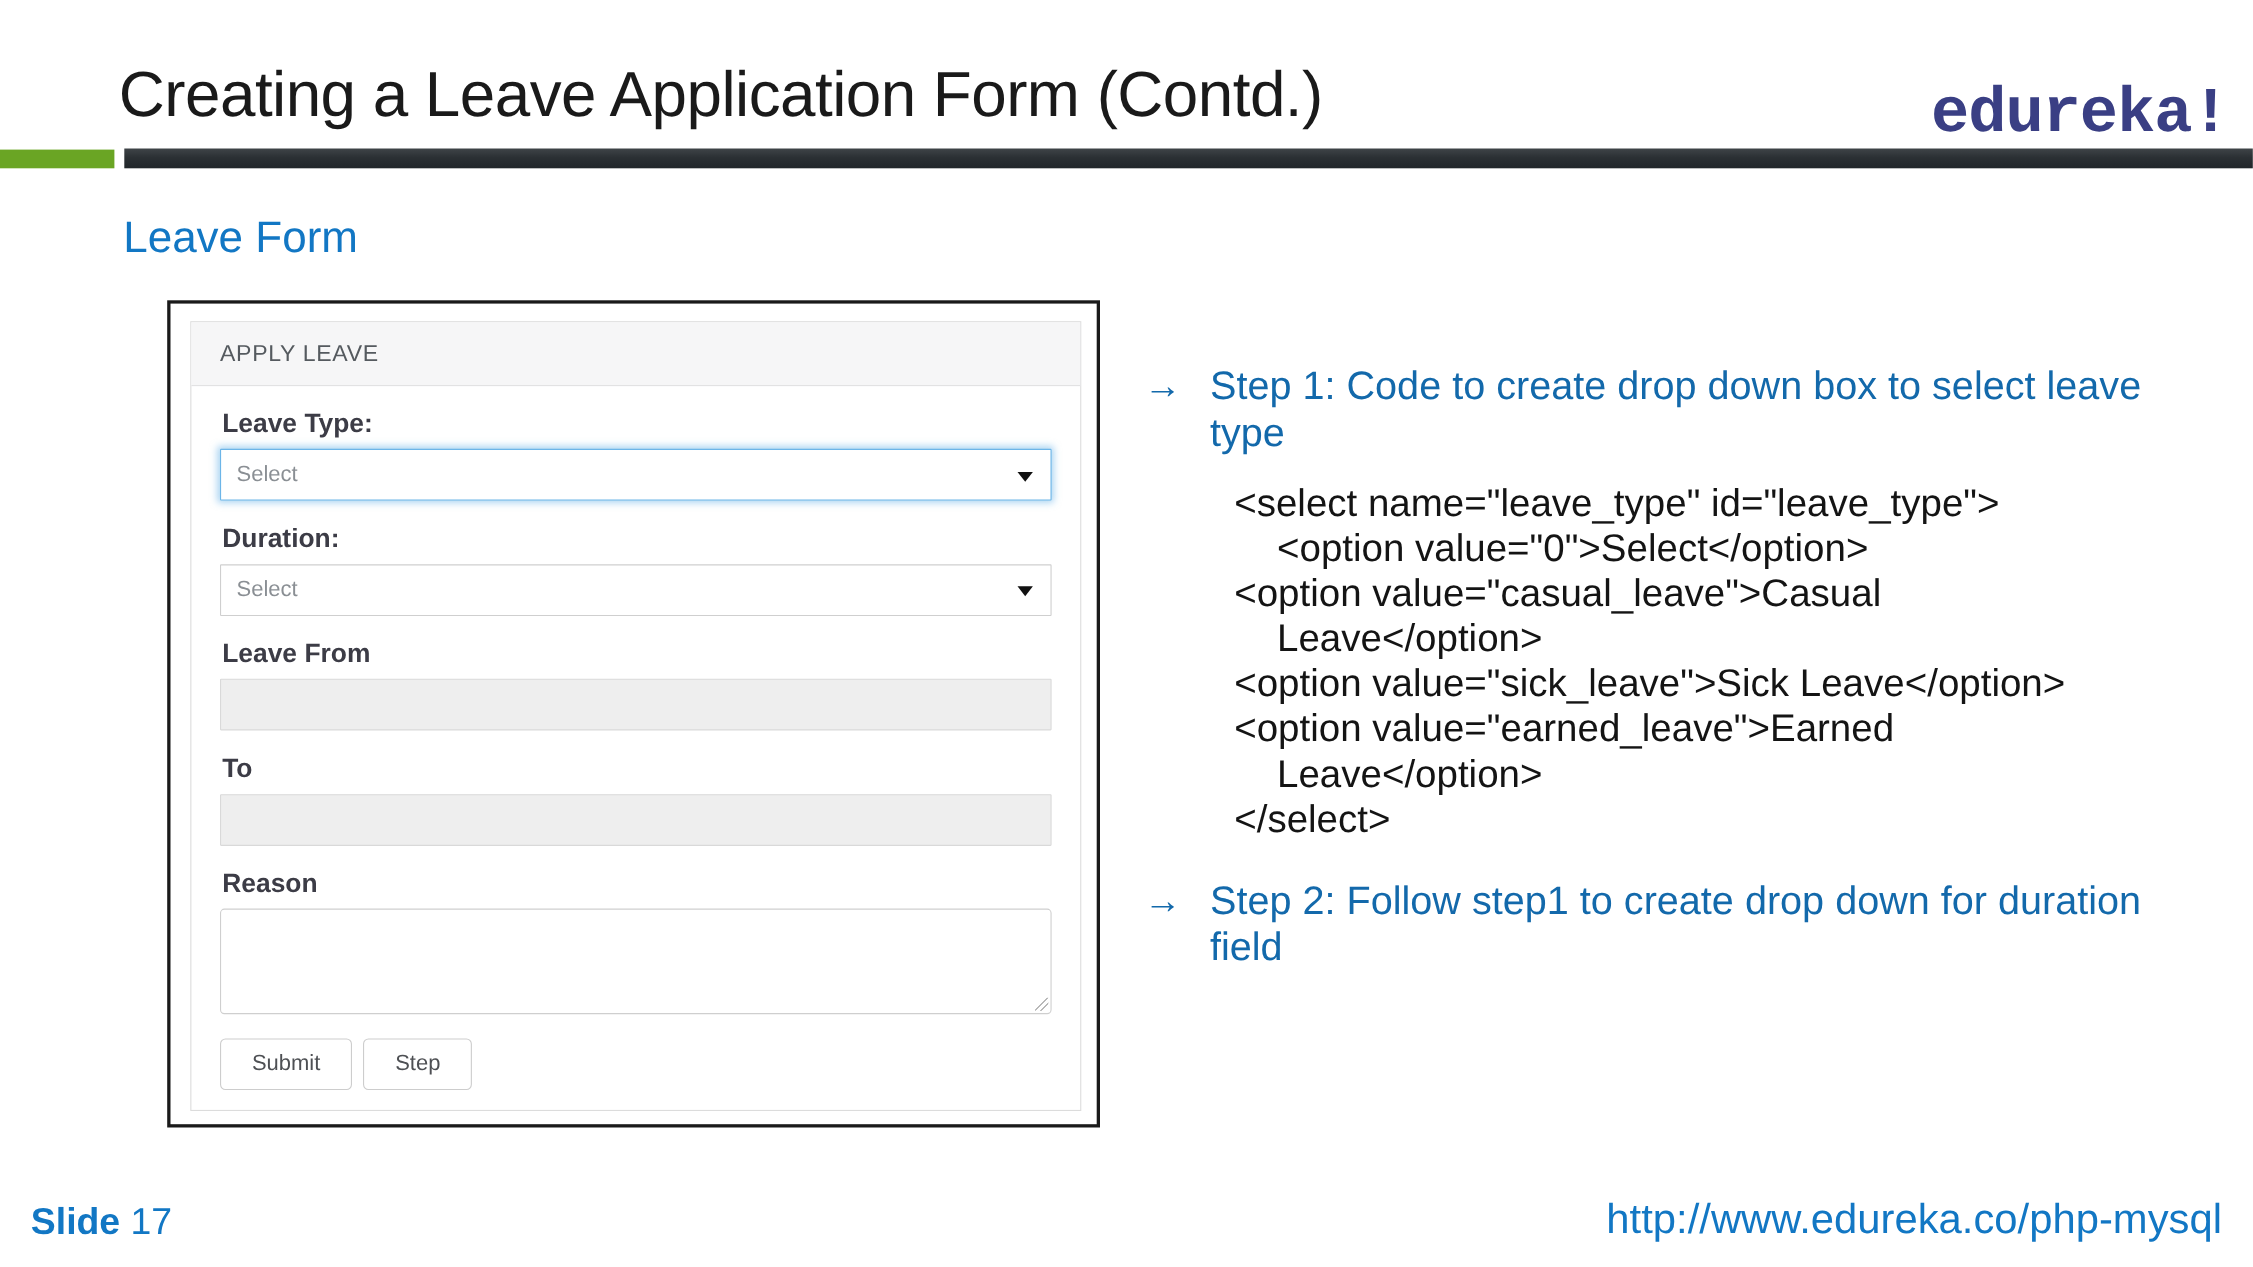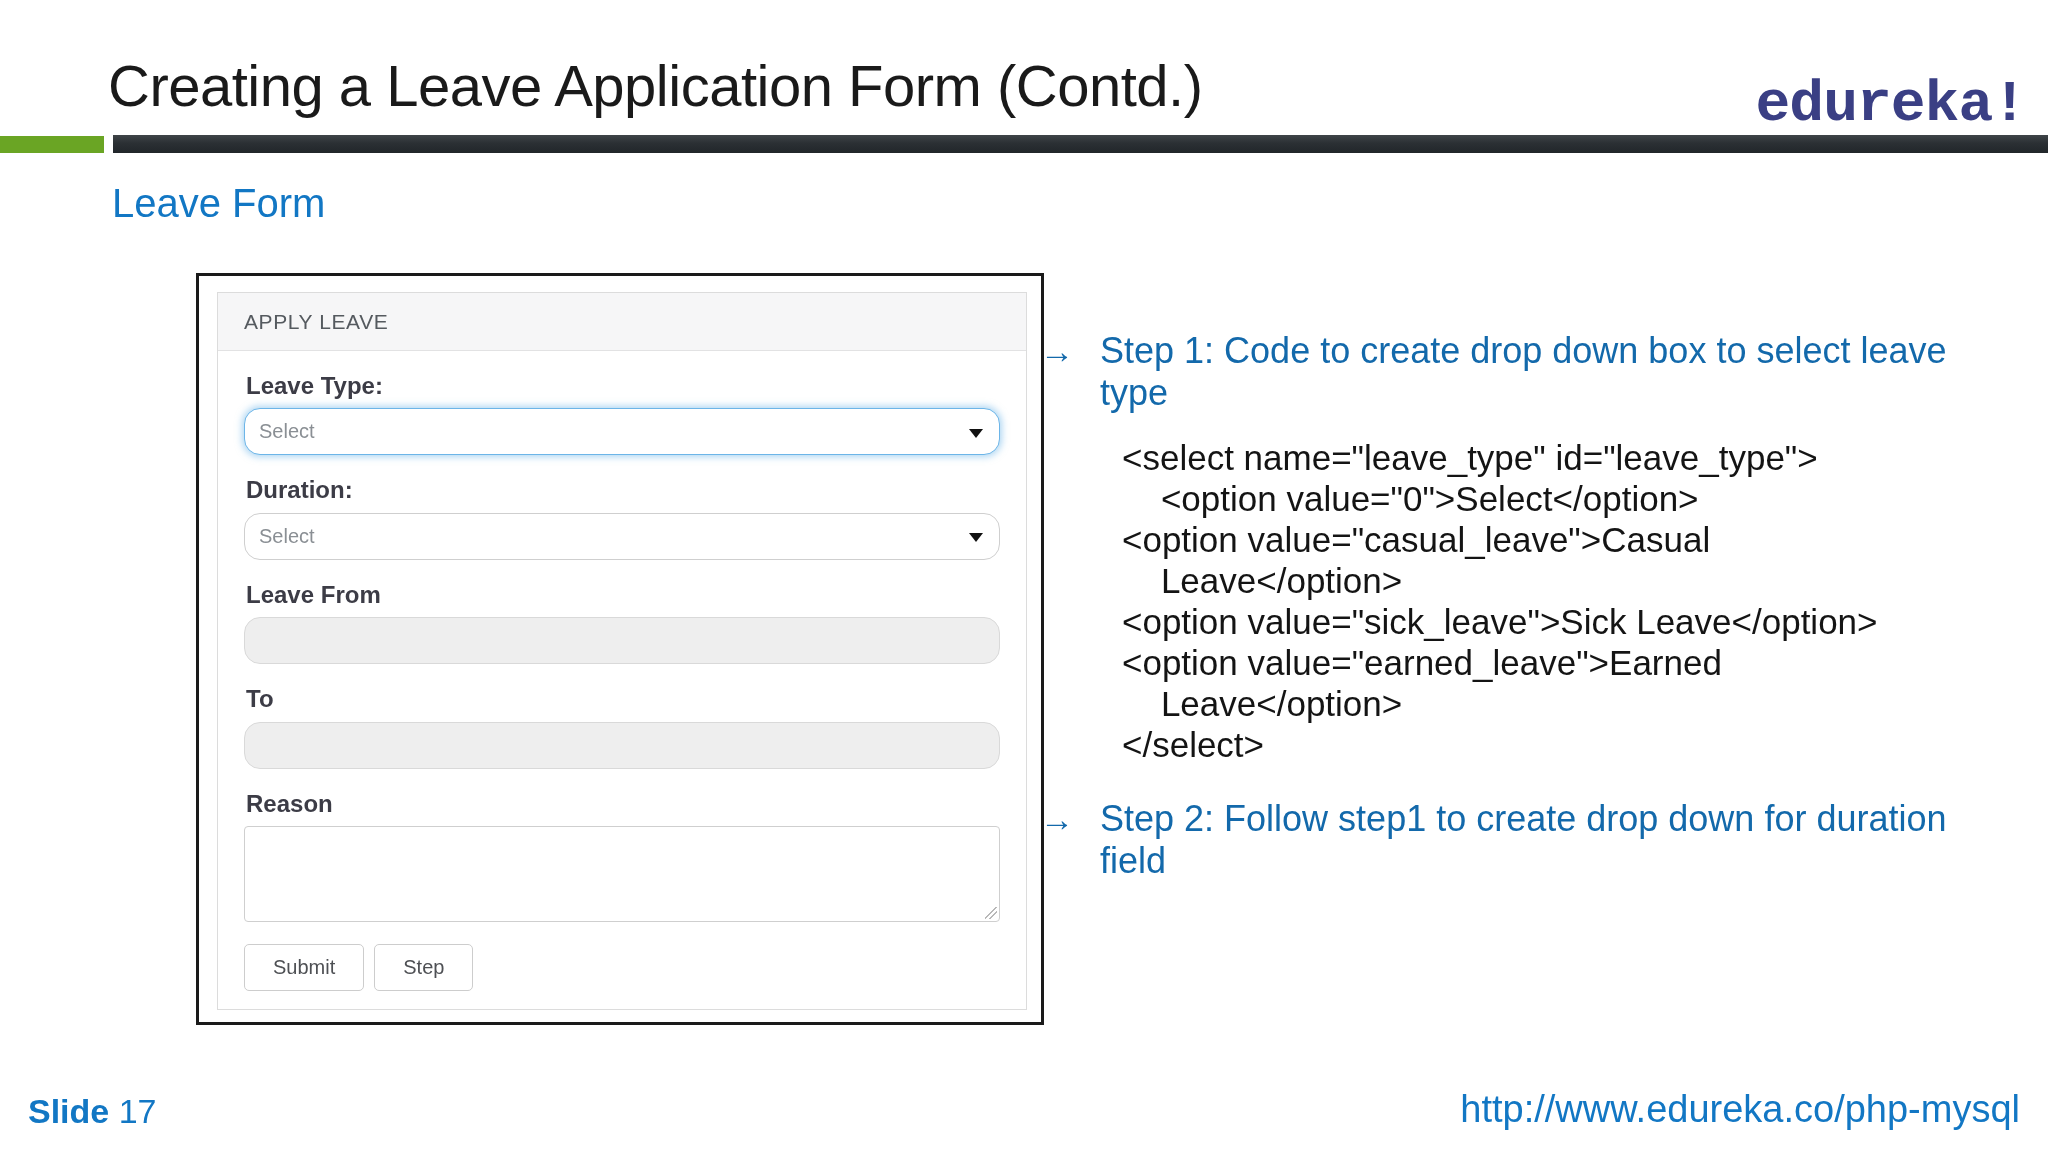--- a/index.html
+++ b/index.html
@@ -60,38 +60,37 @@
     top: 119px;
     right: 0;
     height: 18px;
     background: linear-gradient(180deg, #3f4448 0%, #2b3034 45%, #21262a 100%);
   }
 
   
   .section-label {
     position: absolute;
     left: 112px;
-    top: 183px;
+    top: 196px;
     font-size: 40px;
     color: #1277c4;
     font-weight: 400;
     line-height: 1;
   }
 
   
   .form-shot {
     position: absolute;
     left: 152px;
     top: 273px;
     width: 848px;
     height: 752px;
     background: #ffffff;
     border: 3px solid #1a1a1a;
     box-sizing: border-box;
-    margin-left: 44px;
   }
   .form-card {
     position: absolute;
     left: 18px;
     top: 16px;
     right: 14px;
     bottom: 12px;
     background: #ffffff;
     border: 1px solid #dcdcdc;
     box-sizing: border-box;
@@ -122,21 +121,21 @@
   }
   .field-label.gap {
     margin-top: 22px;
   }
   .ctrl {
     position: relative;
     box-sizing: border-box;
     width: 100%;
     height: 47px;
     border: 1px solid #cfcfcf;
-    border-radius: 16px;
+    border-radius: 1px;
     background: #ffffff;
     display: flex;
     align-items: center;
     padding: 0 14px;
     font-size: 20px;
     color: #8a8f94;
   }
   .ctrl.focused {
     border: 1px solid #6cb5e8;
     box-shadow: 0 0 7px 2px rgba(108,181,232,0.55);

